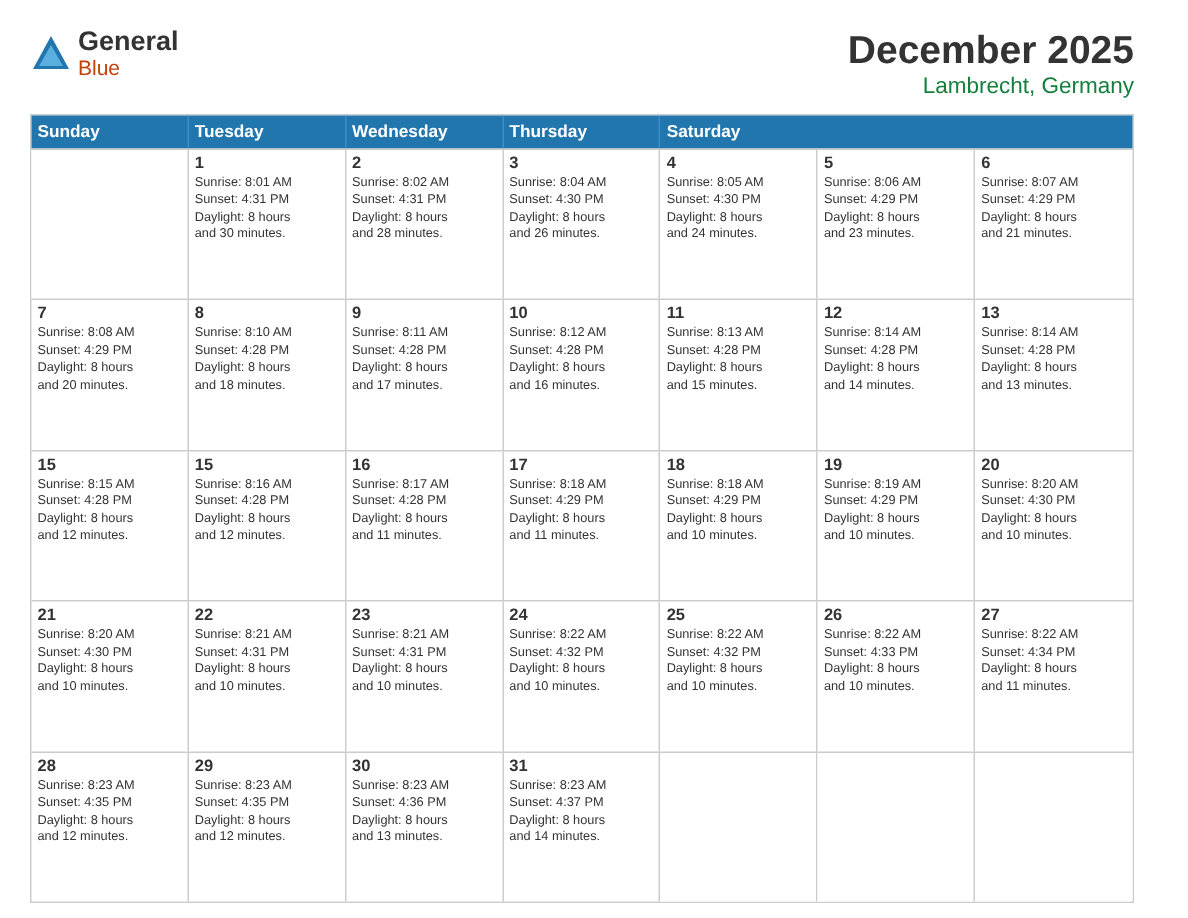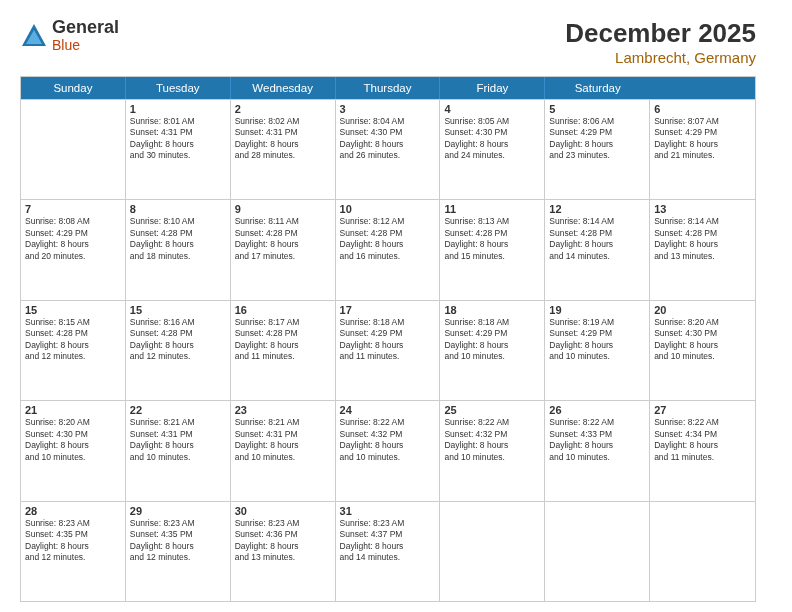--- a/index.html
+++ b/index.html
@@ -50,39 +50,39 @@
     .title-block {
       text-align: right;
     }
     .title-month {
       font-size: 26px;
       font-weight: bold;
       color: #333;
     }
     .title-location {
       font-size: 15px;
-      color: #a16207;
+      color: #15803d;
     }
     .calendar {
       flex: 1;
       display: flex;
       flex-direction: column;
       border: 1px solid #ccc;
     }
     .cal-header {
       display: grid;
       grid-template-columns: repeat(7, 1fr);
       background: #2176ae;
     }
     .cal-header-cell {
       color: #fff;
       font-size: 11.5px;
-      font-weight: normal;
+      font-weight: bold;
       padding: 5px 4px;
-      text-align: center;
+      text-align: left;
       border-right: 1px solid #3a8ccf;
     }
     .cal-header-cell:last-child { border-right: none; }
     .cal-body {
       flex: 1;
       display: flex;
       flex-direction: column;
     }
     .cal-row {
       display: grid;
@@ -133,21 +133,20 @@
       <div class="title-location">Lambrecht, Germany</div>
     </div>
   </div>
 
   <div class="calendar">
     <div class="cal-header">
     <div class="cal-header-cell">Sunday</div>
         <div class="cal-header-cell">Tuesday</div>
         <div class="cal-header-cell">Wednesday</div>
         <div class="cal-header-cell">Thursday</div>
-        <div class="cal-header-cell">Friday</div>
         <div class="cal-header-cell">Saturday</div>
       </div>
     <div class="cal-body">
     <div class="cal-row">
           <div class="cal-cell empty"></div>
           <div class="cal-cell">
             <span class="day-num">1</span>
             <span class="info-line">Sunrise: 8:01 AM</span>
             <span class="info-line">Sunset: 4:31 PM</span>
             <span class="info-line">Daylight: 8 hours</span>

